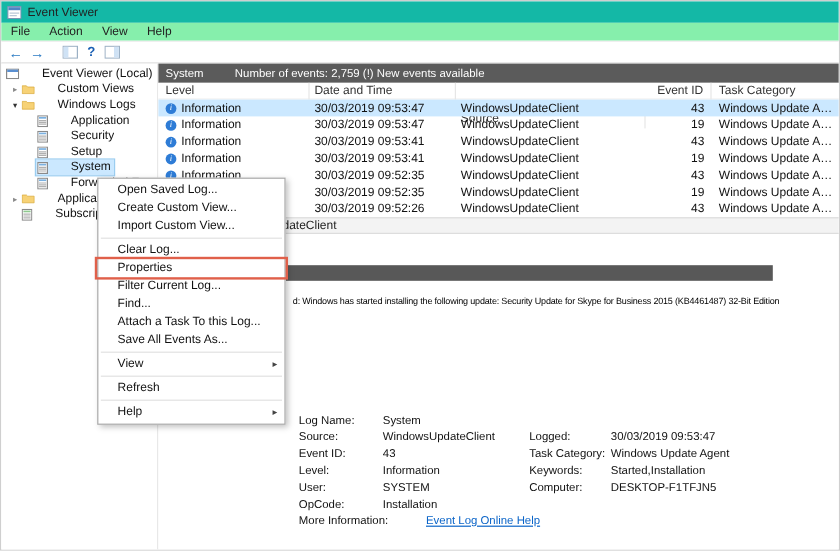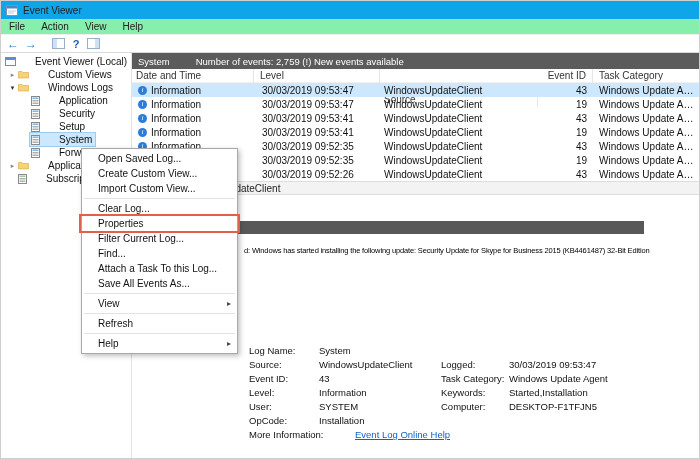--- a/index.html
+++ b/index.html
@@ -6,21 +6,21 @@
     --header-bar:#5b5b5b;
     --selection:#cbe8ff;
     --annotation-box:#e0604a;
     --link:#0a64c8;
   }
   *{box-sizing:border-box;margin:0;padding:0;}
   body{margin:0;background:#f2f2f2;font-family:"Liberation Sans","DejaVu Sans",sans-serif;}
   .window{position:relative;width:700px;height:459px;background:#fff;border:1px solid #cfcfcf;overflow:hidden;}
 
   
-  .titlebar{position:absolute;top:0;left:0;right:0;height:18px;display:flex;align-items:center;gap:5px;padding-left:5px;font-size:10px;color:#222;background:#0ea5e9;}
+  .titlebar{position:absolute;top:0;left:0;right:0;height:18px;display:flex;align-items:center;gap:5px;padding-left:5px;font-size:10px;color:#222;background:#14b8a6;}
   .menubar{position:absolute;top:18px;left:0;right:0;height:15px;display:flex;align-items:center;font-size:10px;color:#222;background:#86efac;}
   .menu-item{padding:1px 8px;cursor:default;}
   .toolbar{position:absolute;top:33px;left:0;right:0;height:19px;display:flex;align-items:center;gap:4px;padding-left:5px;border-top:1px solid #efefef;border-bottom:1px solid #d9d9d9;background:#fff;}
   .tb-arrow{color:#2b7bc4;font-weight:bold;font-size:12px;line-height:12px;width:14px;text-align:center;cursor:default;}
   .tb-gap{width:6px;}
   .tb-box{display:inline-flex;align-items:center;cursor:default;}
   .tb-help{color:#1a5fb4;font-weight:bold;font-size:11px;width:14px;text-align:center;cursor:default;}
 
   
   .tree{position:absolute;top:52px;left:0;width:131px;bottom:0;border-right:1px solid #e3e3e3;background:#fff;font-size:10px;color:#111;padding-top:2px;overflow:hidden;}
@@ -251,22 +251,22 @@
     </div>
   </div>
 
   <div class="content">
     <div class="content-header">
       <span>System</span>
       <span class="summary">Number of events: 2,759 (!) New events available</span>
     </div>
 
     <div class="table-header">
+      <span class="hcol w-level">Level</span>
       <span class="hcol w-date">Date and Time</span>
-      <span class="hcol w-level">Level</span>
       <span class="hcol w-source">Source</span>
       <span class="hcol w-eventid">Event ID</span>
       <span class="hcol w-task">Task Category</span>
     </div>
 
     <div class="rows">
       <div class="trow selected">
         <span class="c-level">
             <span class="info-ico">i</span>
             <span>Information</span>

